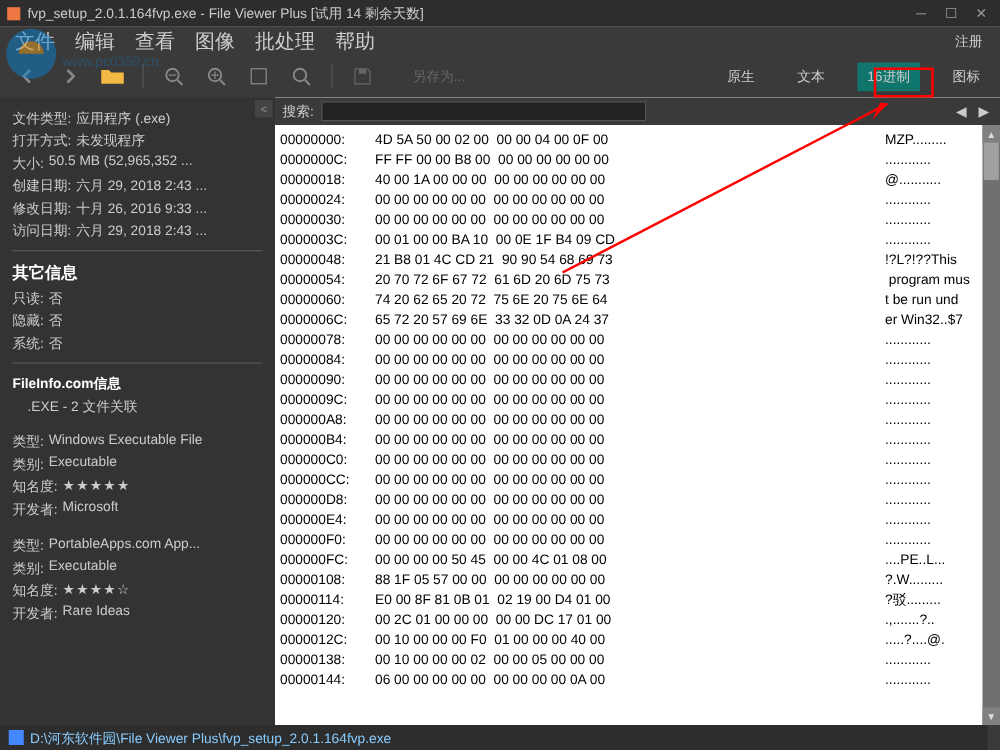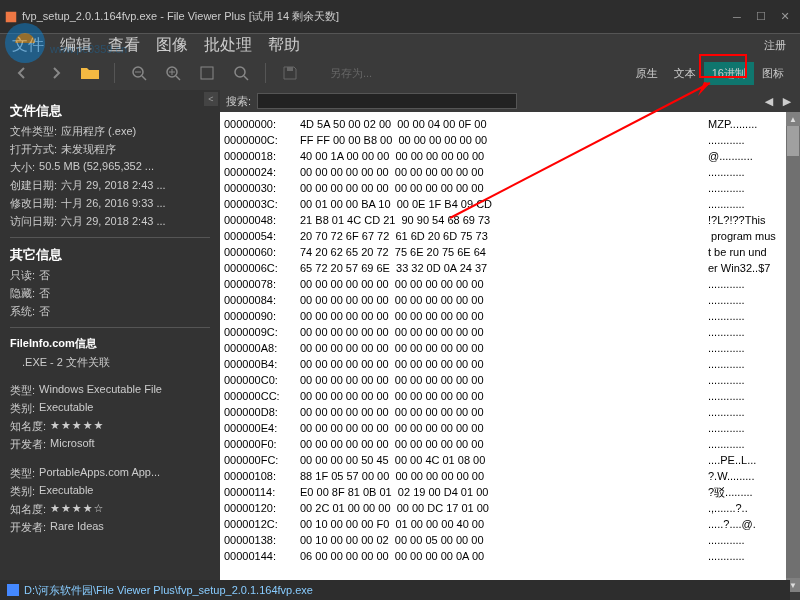--- a/index.html
+++ b/index.html
@@ -1,29 +1,29 @@
 <!DOCTYPE html>
 <html><head>
 <meta charset="utf-8">
 <style>
 *{margin:0;padding:0;box-sizing:border-box;font-family:"Microsoft YaHei",Arial,sans-serif;font-size:11px}
 body{background:#3a3a3a;color:#ccc;width:800px;height:600px;overflow:hidden;position:relative}
-.titlebar{background:#2d2d2d;height:34px;display:flex;align-items:center;padding:0 4px;color:#ccc;border-bottom:1px solid #555}
+.titlebar{background:#2d2d2d;height:22px;display:flex;align-items:center;padding:0 4px;color:#ccc;border-bottom:1px solid #555}
 .titlebar .ico{width:14px;height:14px;margin-right:4px;display:inline-flex}
 .titlebar .title{flex:1;font-size:11px}
 .winbtns{display:flex;gap:2px}
 .winbtn{width:22px;height:16px;display:flex;align-items:center;justify-content:center;color:#999}
 .menubar{background:#3a3a3a;height:22px;display:flex;align-items:center;padding:0 4px}
 .menuitem{padding:2px 8px;color:#ccc;font-size:16px}
 .register{margin-left:auto;padding:2px 10px;color:#ccc}
 .toolbar{background:#3a3a3a;height:34px;display:flex;align-items:center;padding:0 8px;gap:6px}
 .toolbtn{width:28px;height:28px;display:flex;align-items:center;justify-content:center;color:#888}
 .sep{width:1px;height:20px;background:#555;margin:0 4px}
 .saveas{color:#666;font-size:11px;margin-left:20px}
-.viewtabs{margin-left:auto;display:flex;gap:0}
+.viewtabs{margin-left:auto;display:flex;gap:18px}
 .viewtab{padding:4px 8px;color:#ccc;font-size:11px}
 .viewtab.active{background:#0f766e}
 .hexhl{position:absolute;border:2px solid red;pointer-events:none;z-index:100}
 .main{display:flex;height:calc(600px - 22px - 22px - 34px - 20px)}
 .sidebar{width:220px;background:#333;overflow-y:auto;padding:6px 10px;position:relative}
 .collapse{position:absolute;right:2px;top:2px;width:14px;height:14px;background:#444;color:#999;display:flex;align-items:center;justify-content:center;font-size:9px}
 .section-title{font-size:13px;font-weight:bold;color:#fff;margin:6px 0 4px}
 .field{display:flex;margin:3px 0;font-size:11px}
 .field .lbl{color:#ccc;margin-right:4px;white-space:nowrap}
 .field .val{color:#ccc;overflow:hidden;text-overflow:ellipsis;white-space:nowrap}
@@ -143,21 +143,20 @@
 <div class="hexhl" style="left:699px;top:54px;width:48px;height:24px"></div>
 
 <svg class="arrow" style="left:440px;top:78px;width:290px;height:150px" viewBox="0 0 290 150">
   <line x1="10" y1="140" x2="270" y2="5" stroke="red" stroke-width="2"></line>
   <polygon points="270,5 258,18 264,4" fill="red"></polygon>
 </svg>
 
 <div class="main">
   <div class="sidebar">
     <div class="collapse">&lt;</div>
-    <div class="section-title">文件信息</div>
     <div class="field">
         <span class="lbl">文件类型:</span>
         <span class="val">应用程序 (.exe)</span>
       </div>
     <div class="field">
         <span class="lbl">打开方式:</span>
         <span class="val">未发现程序</span>
       </div>
     <div class="field">
         <span class="lbl">大小:</span>

